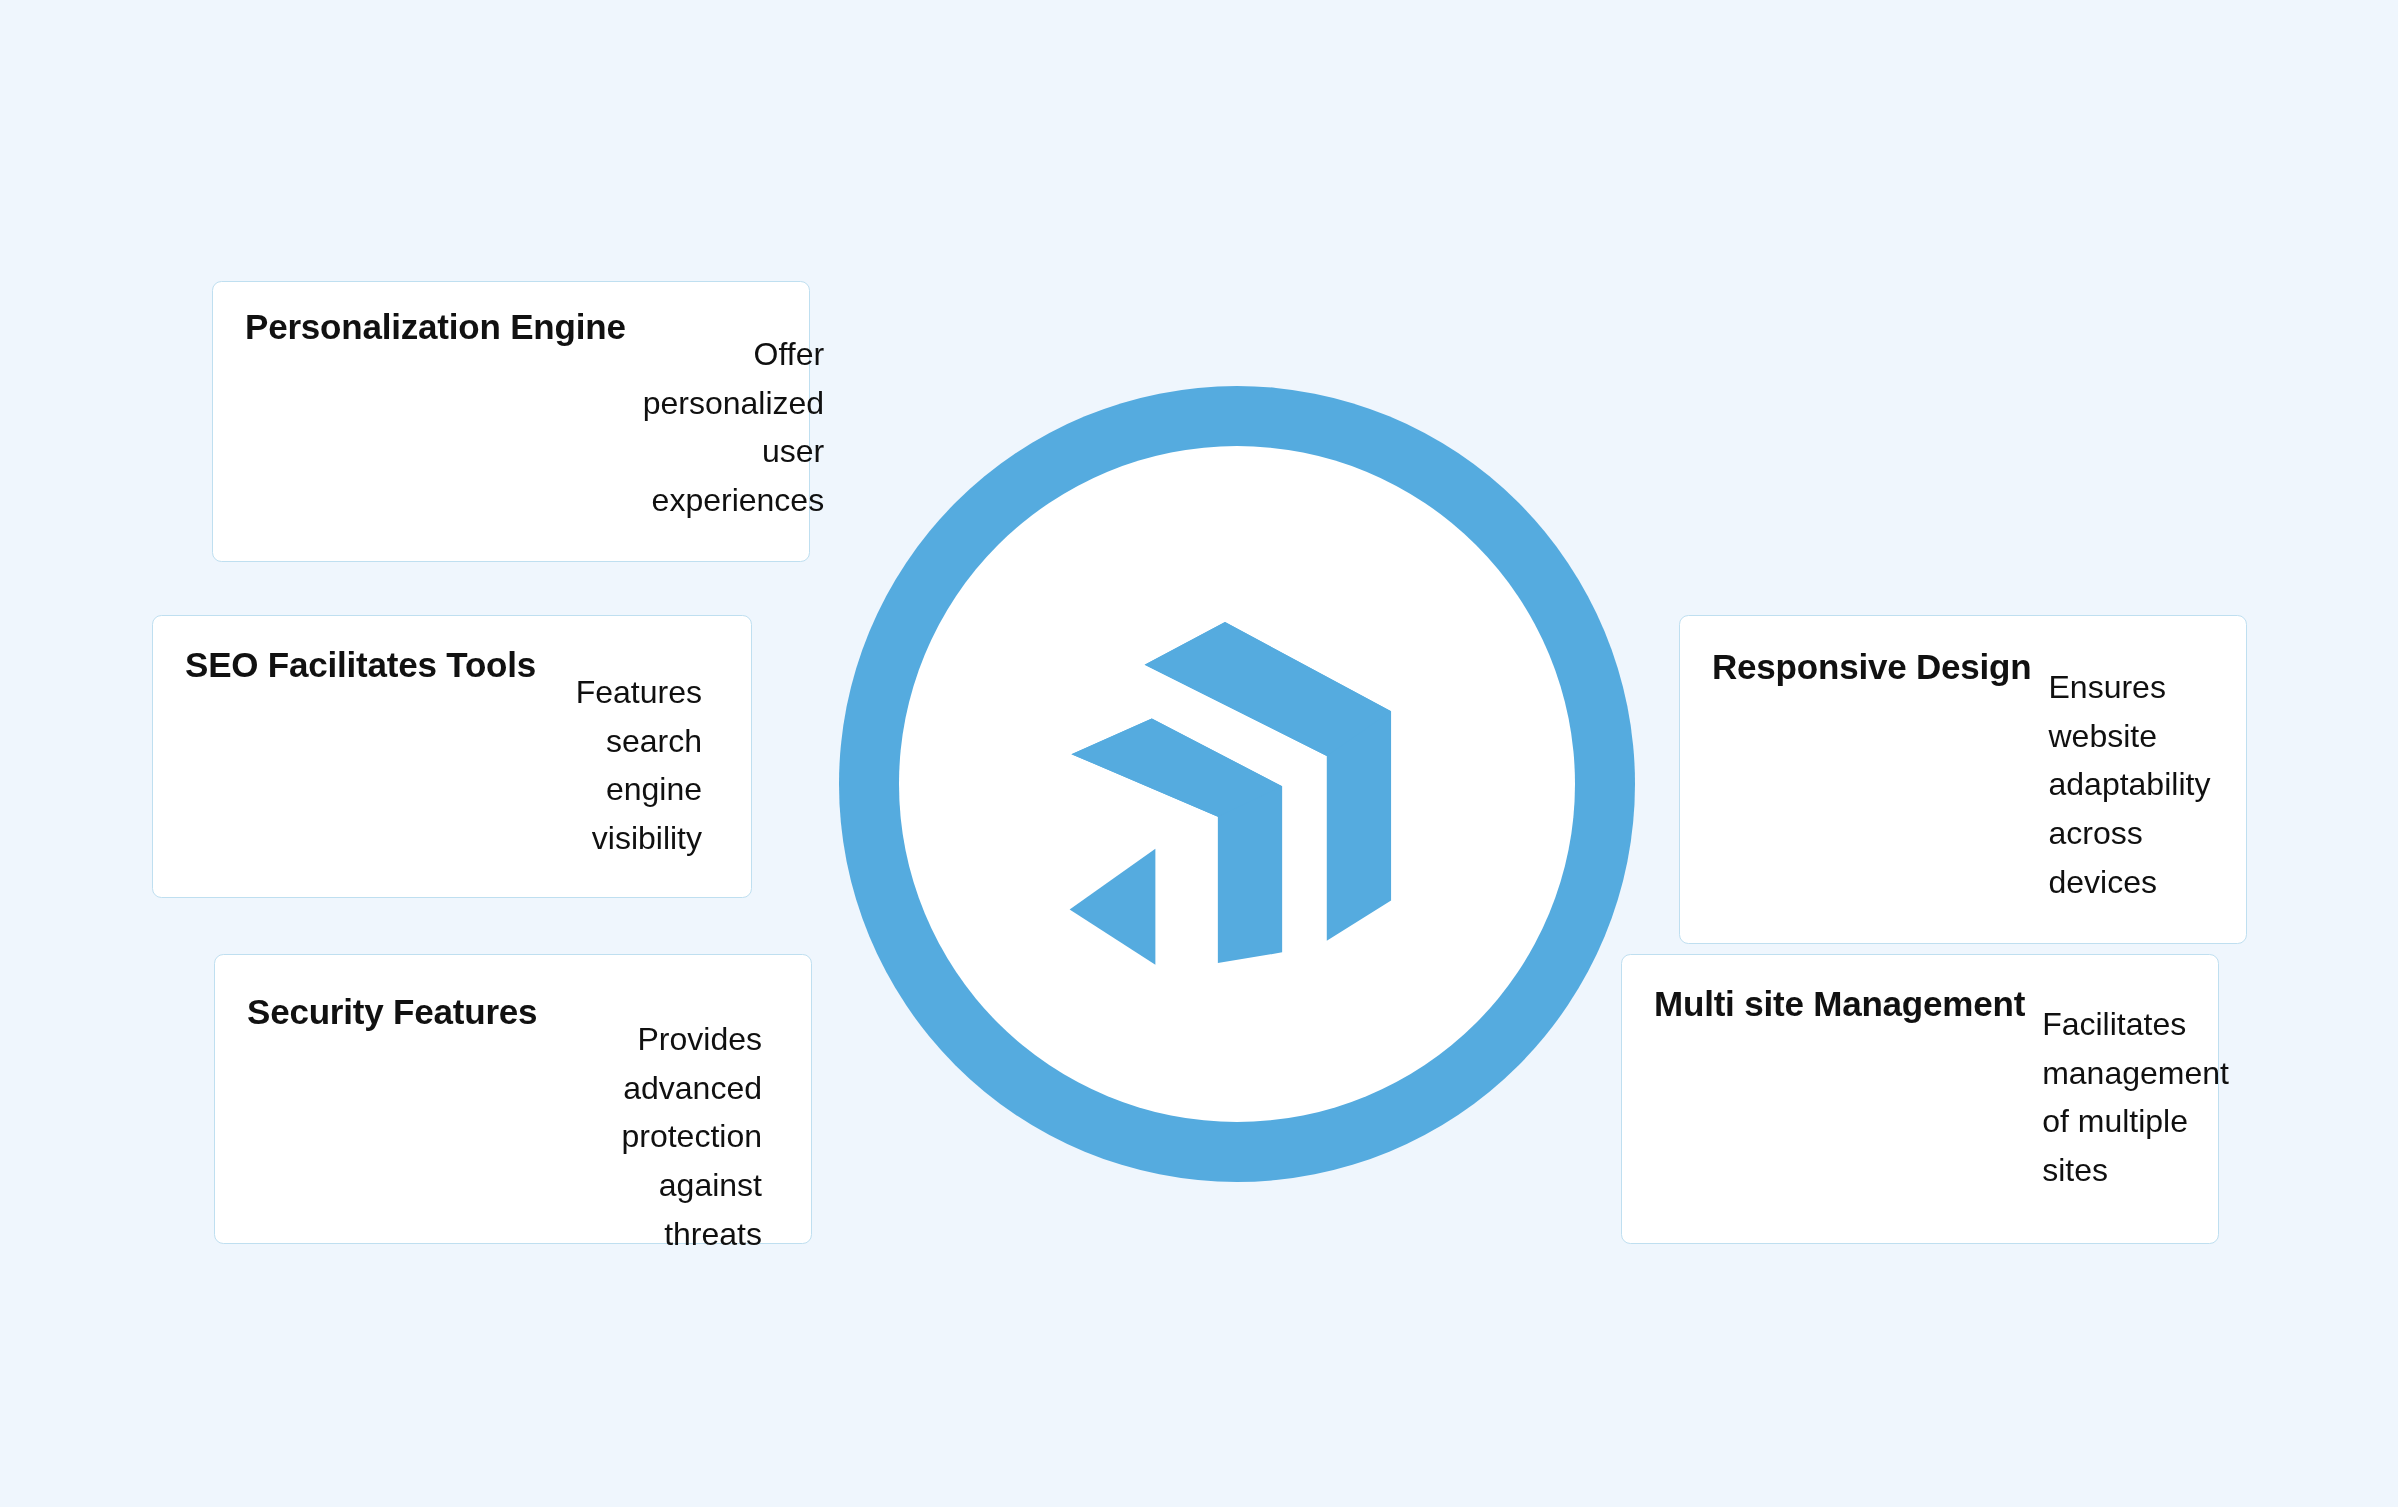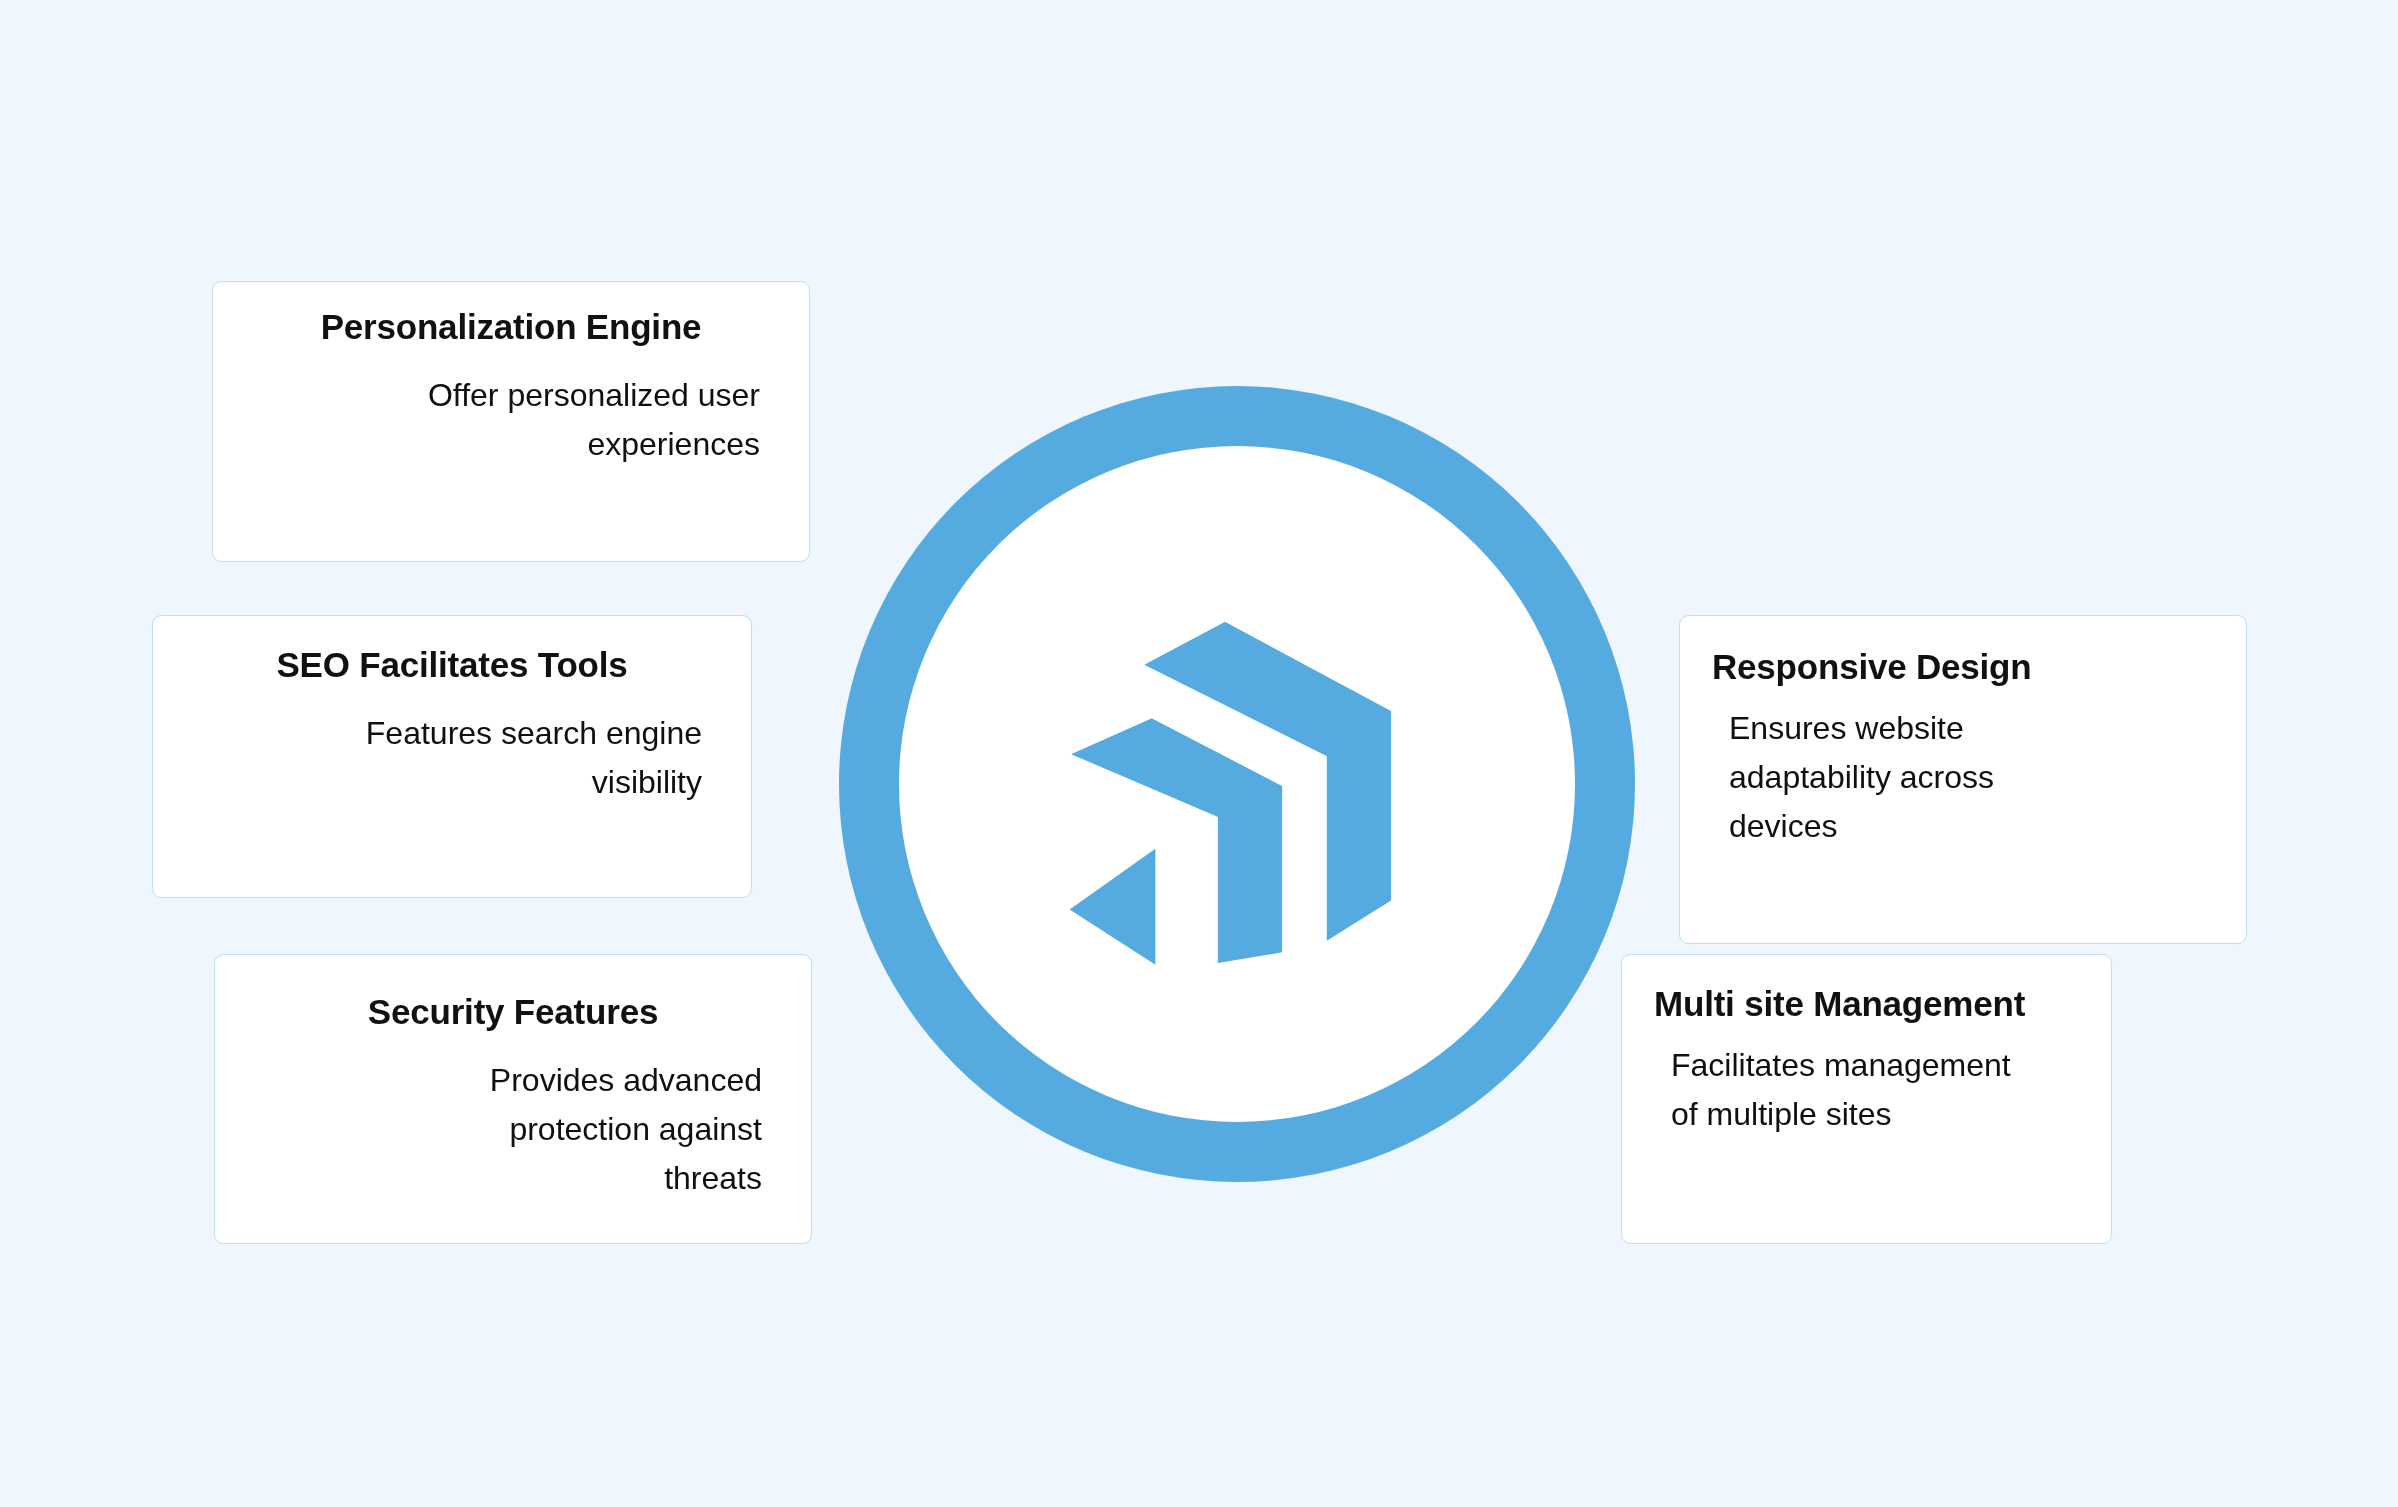--- a/index.html
+++ b/index.html
@@ -52,21 +52,21 @@
 
   
   .card {
     position: absolute;
     background: #ffffff;
     border: 1.9px solid #bfdff0;
     border-radius: 9.4px;
     box-sizing: border-box;
     padding: 24px 32px 28px 32px;
     display: flex;
-    flex-direction: column;
+    flex-direction: row;
   }
   .card-title {
     font-size: 35px;
     font-weight: 700;
     color: #111111;
     letter-spacing: -0.2px;
     line-height: 1.18;
     margin: 0;
     white-space: nowrap;
   }
@@ -87,21 +87,21 @@
   .card.right .card-title { text-align: left; }
   .card.right .card-desc  { text-align: left; margin-top: 17px; }
 
   
   #card-personalization { left: 212px;  top: 281px;  width: 598px;  height: 281px; }
   #card-seo            { left: 152px;  top: 615px;  width: 600px;  height: 283px; }
   #card-security       { left: 214px;  top: 954px; width: 598px;  height: 290px; }
 
   #card-dragdrop       { left: 1621px; top: 281px;  width: 598px;  height: 281px; }
   #card-responsive     { left: 1679px; top: 615px;  width: 568px;  height: 329px; }
-  #card-multisite      { left: 1621px; top: 954px; width: 491px;  height: 290px; }
+  #card-multisite      { left: 1621px; top: 954px; width: 598px;  height: 290px; }
 
   
   #card-seo            { padding-top: 28px; }
   #card-responsive     { padding-top: 30px; }
   #card-security       { padding-top: 36px; }
   #card-multisite      { padding-top: 28px; }
 </style>
 </head>
 <body>
 

